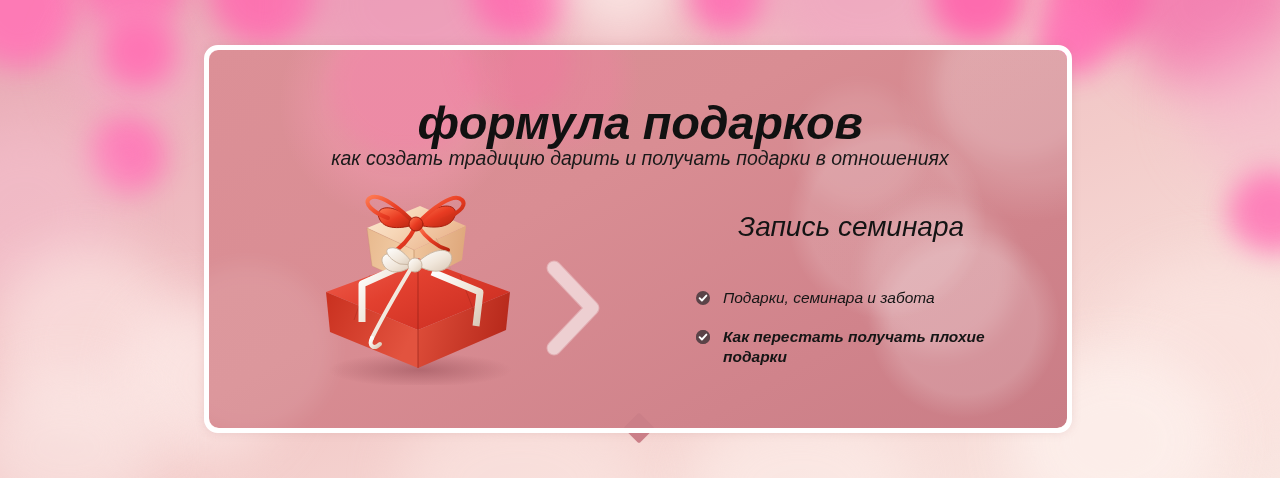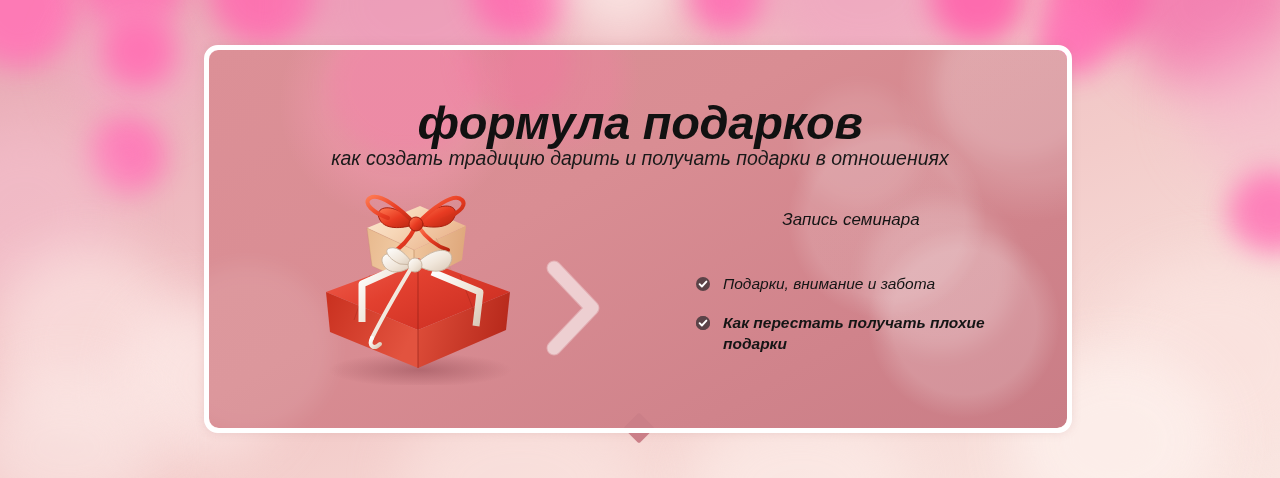--- a/index.html
+++ b/index.html
@@ -133,21 +133,21 @@
 
   
   #right-col {
     position: absolute;
     left: 660px;
     top: 210px;
     width: 400px;
   }
   #seminar-heading {
     text-align: center;
-    font-size: 17px;
+    font-size: 28px;
     font-weight: normal;
     color: #141414;
     margin: 0 0 44px 0;
     padding-right: 18px;
     line-height: 1.2;
   }
   #bullet-list {
     list-style: none;
     margin: 0;
     padding: 0 0 0 36px;
@@ -329,21 +329,21 @@
   <div id="right-col">
     <div id="seminar-heading">Запись семинара</div>
     <ul id="bullet-list">
       <li>
         <span class="check-icon">
           <svg width="14" height="14" viewBox="0 0 14 14" xmlns="http://www.w3.org/2000/svg">
             <circle cx="7" cy="7" r="7" fill="#5b4348"></circle>
             <polyline points="3.6,7.2 5.9,9.5 10.4,4.6" fill="none" stroke="#ffffff" stroke-width="1.9" stroke-linecap="round" stroke-linejoin="round"></polyline>
           </svg>
         </span>
-        <span>Подарки, внимание и забота</span>
+        <span>Подарки, семинара и забота</span>
       </li>
       <li>
         <span class="check-icon">
           <svg width="14" height="14" viewBox="0 0 14 14" xmlns="http://www.w3.org/2000/svg">
             <circle cx="7" cy="7" r="7" fill="#5b4348"></circle>
             <polyline points="3.6,7.2 5.9,9.5 10.4,4.6" fill="none" stroke="#ffffff" stroke-width="1.9" stroke-linecap="round" stroke-linejoin="round"></polyline>
           </svg>
         </span>
       </li>
       <li class="bold-item">

